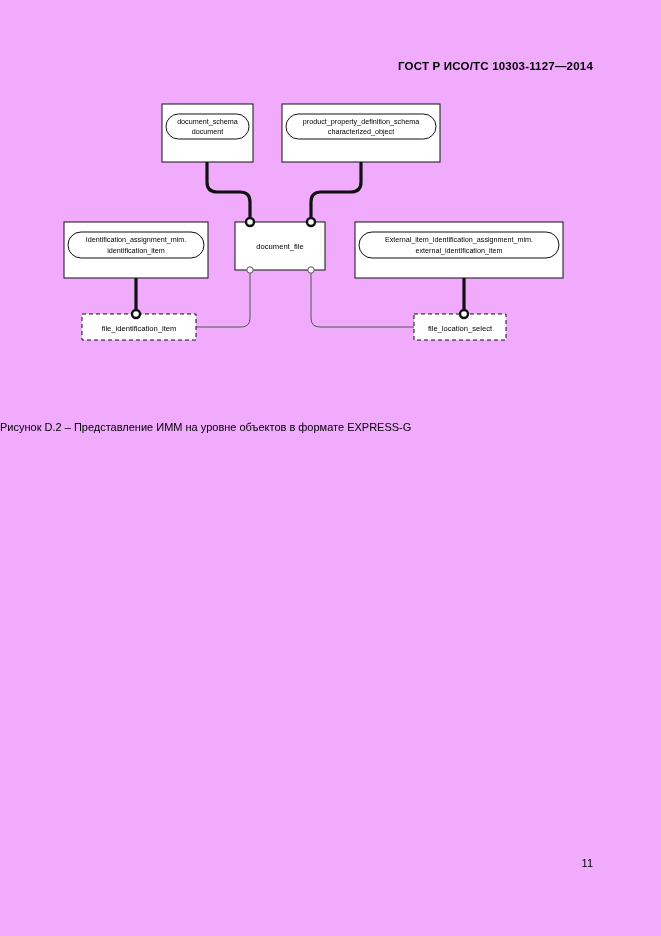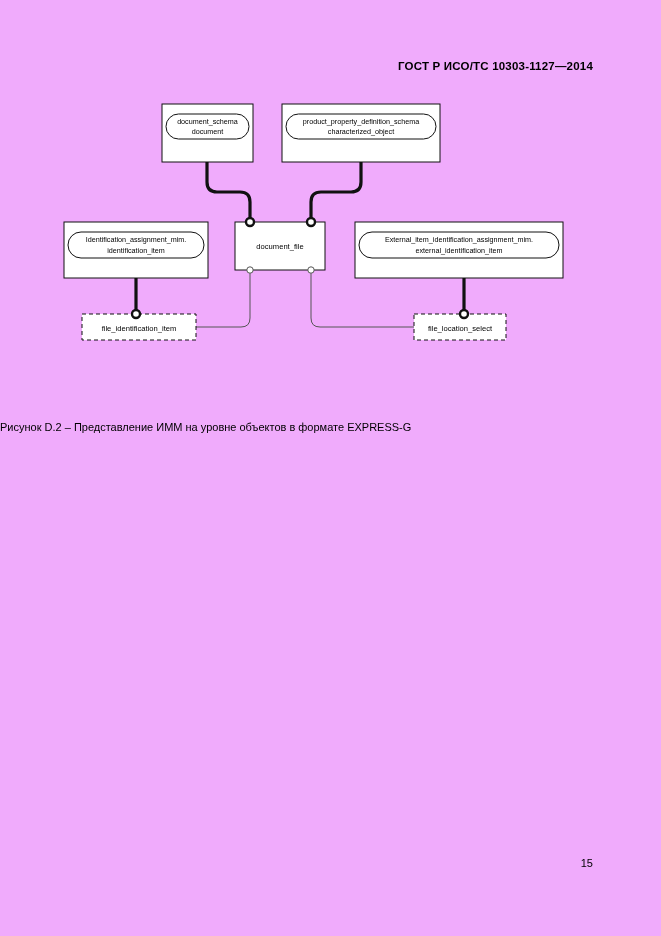--- a/index.html
+++ b/index.html
@@ -148,15 +148,15 @@
       <circle cx="311" cy="222" r="4" fill="#ffffff" stroke="#111111" stroke-width="2.4"></circle>
       <circle cx="250" cy="270" r="3.2" fill="#ffffff" stroke="#555555" stroke-width="1"></circle>
       <circle cx="311" cy="270" r="3.2" fill="#ffffff" stroke="#555555" stroke-width="1"></circle>
       <circle cx="136" cy="314" r="4" fill="#ffffff" stroke="#111111" stroke-width="2.4"></circle>
       <circle cx="464" cy="314" r="4" fill="#ffffff" stroke="#111111" stroke-width="2.4"></circle>
     </svg>
 
     <div class="figure-caption">Рисунок D.2 –  Представление ИММ на уровне объектов в формате EXPRESS-G</div>
   </div>
 
-  <div class="page-number">15</div>
+  <div class="page-number">11</div>
 
 </div>
 
 </body></html>

